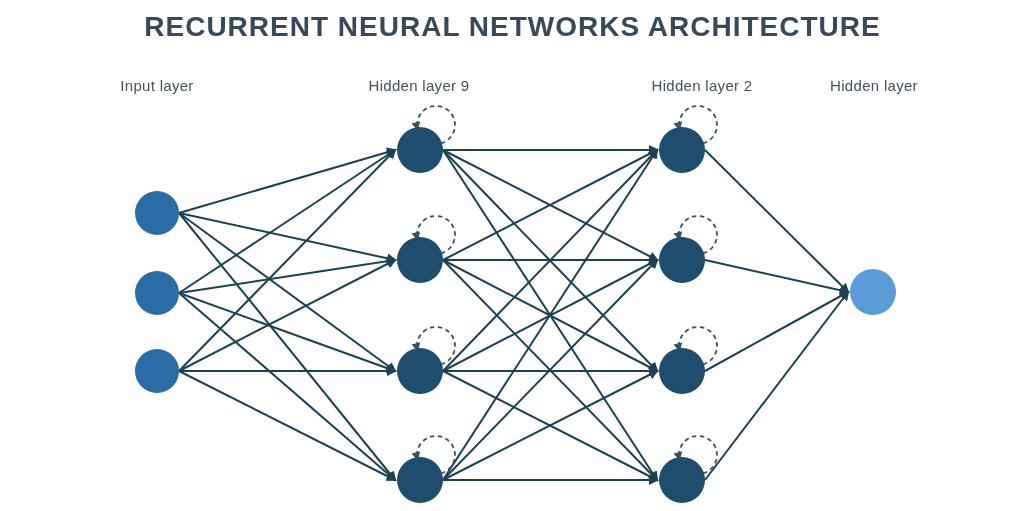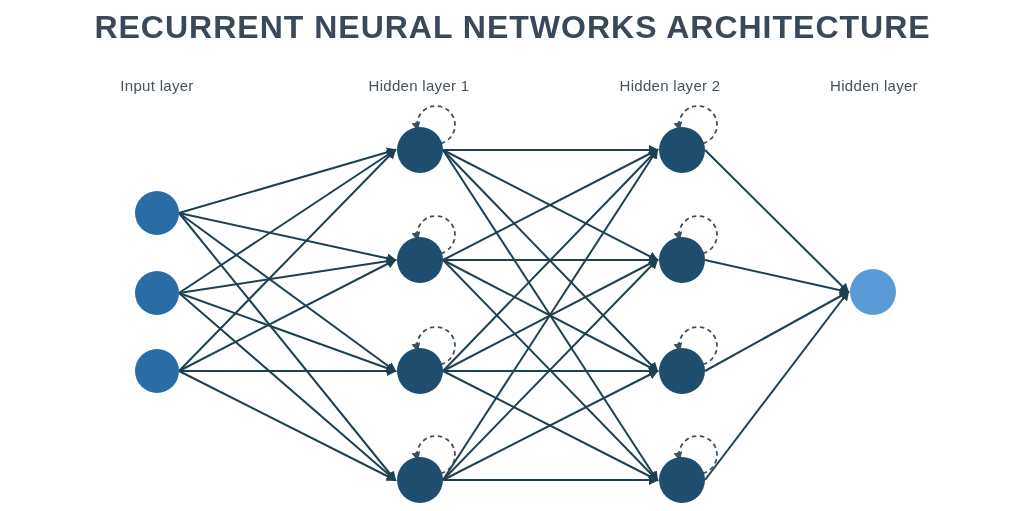--- a/index.html
+++ b/index.html
@@ -9,49 +9,49 @@
     font-family: "Liberation Sans", "DejaVu Sans", sans-serif;
     overflow: hidden;
   }
   .canvas { position: relative; width: 1025px; height: 511px; }
   .title {
     position: absolute;
     top: 27px; left: 0; width: 100%;
     margin: 0;
     transform: translateY(-50%);
     text-align: center;
-    font-size: 32px;
+    font-size: 28px;
     font-weight: 600;
     letter-spacing: 1px;
     color: #39495a;
   }
   .layer-label {
     position: absolute;
     top: 85px;
     transform: translate(-50%, -50%);
     font-size: 15px;
     font-weight: 400;
     letter-spacing: 0.3px;
     color: #43525e;
     white-space: nowrap;
     text-align: center;
   }
   .ll-0 { left: 157px; }
   .ll-1 { left: 419px; }
-  .ll-2 { left: 670px; }
+  .ll-2 { left: 702px; }
   .ll-3 { left: 874px; }
   svg { position: absolute; top: 0; left: 0; }
 </style>
 </head>
 <body>
 
 <div class="canvas">
   <h1 class="title">RECURRENT NEURAL NETWORKS ARCHITECTURE</h1>
   <div class="layer-label ll-0">Input layer</div>
-  <div class="layer-label ll-1">Hidden layer 1</div>
+  <div class="layer-label ll-1">Hidden layer 9</div>
   <div class="layer-label ll-2">Hidden layer 2</div>
   <div class="layer-label ll-3">Hidden layer</div>
   <svg id="net" width="1025" height="511" viewBox="0 0 1025 511">
       <defs>
         <marker id="arrow" viewBox="0 0 10 10" refX="8" refY="5" markerWidth="5" markerHeight="5" orient="auto-start-reverse">
           <path d="M0,0 L10,5 L0,10 z" fill="#1d4152"></path>
         </marker>
         <marker id="loop-arrow" viewBox="0 0 10 10" refX="8" refY="5" markerWidth="5" markerHeight="5" orient="auto-start-reverse">
           <path d="M0,0 L10,5 L0,10 z" fill="#3d5260"></path>
         </marker>

